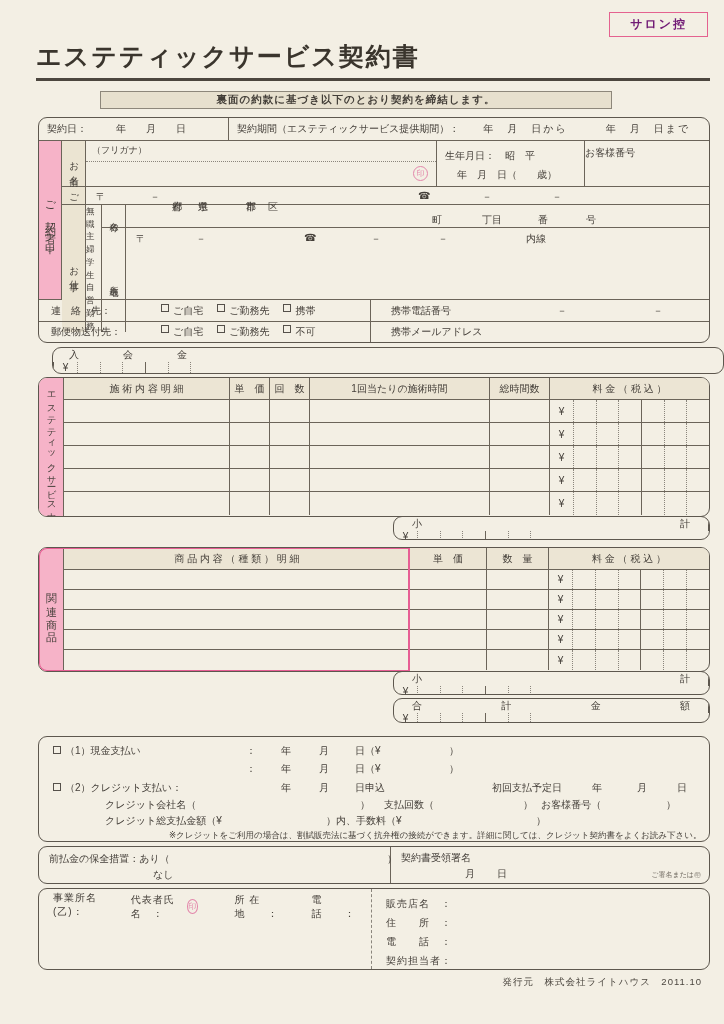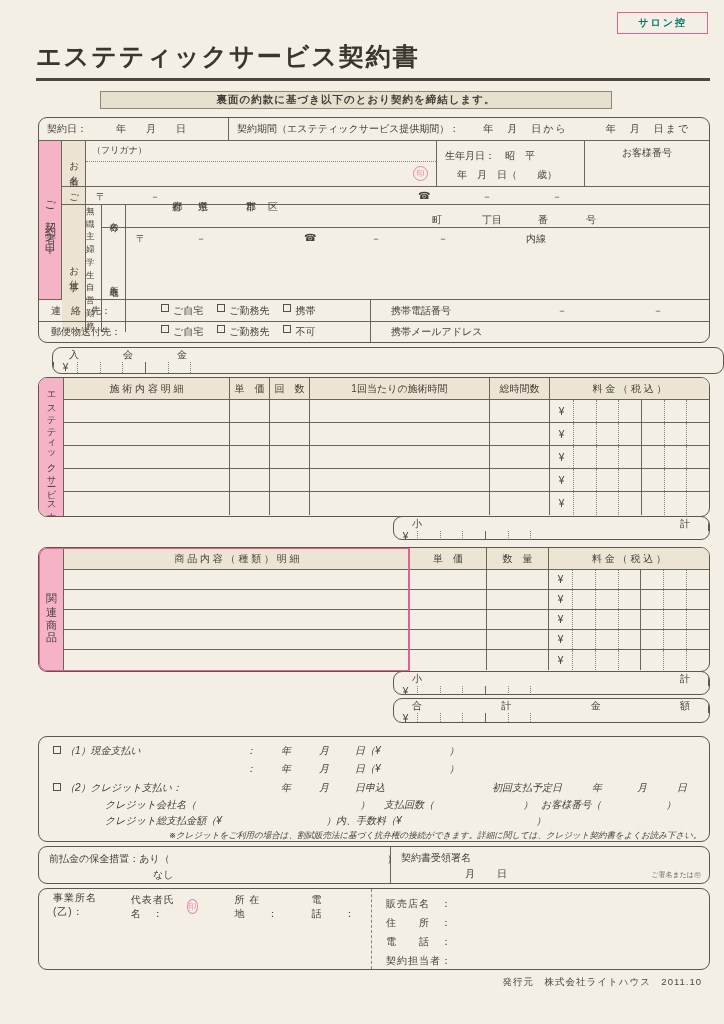--- a/index.html
+++ b/index.html
@@ -8,22 +8,22 @@
     position:relative; width:724px; height:1024px; margin:0 auto;
     background:#f3efe4; color:#433e38; overflow:hidden;
     font-family:"Liberation Sans","DejaVu Sans",sans-serif; font-size:10px;
   }
   .abs { position:absolute; }
   .box { border:1.5px solid #5d574e; border-radius:9px; overflow:hidden; }
   .vert { writing-mode:vertical-rl; text-orientation:mixed; }
   .jspread { display:block; width:100%; text-align:justify; text-align-last:justify; }
 
   
-  #salon { top:12px; right:16px; border:1.5px solid #e4628f; color:#0f766e; font-weight:bold;
-           font-size:10px; padding:3px 20px; letter-spacing:2px; }
+  #salon { top:12px; right:16px; border:1.5px solid #e4628f; color:#701a75; font-weight:bold;
+           font-size:12px; padding:3px 20px; letter-spacing:2px; }
   #title { top:40px; left:36px; font-size:25px; font-weight:bold; letter-spacing:2px; color:#3a352d; }
   #rule  { top:78px; left:36px; width:674px; height:3px; background:#4c463e; }
   #subtitle { top:91px; left:100px; width:512px; height:18px; background:#e7e0ce; border:1px solid #8d877b;
               display:flex; align-items:center; justify-content:center; font-weight:bold; font-size:10.5px; letter-spacing:1px; }
 
   
   #main { top:117px; left:38px; width:672px; height:226px; display:flex; flex-direction:column; }
   .row-a { height:23px; display:flex; border-bottom:1px solid #6b6459; }
   .cdate { width:190px; border-right:1px solid #6b6459; display:flex; align-items:center; padding:0 8px; }
   .cdate .units { flex:1; text-align:center; letter-spacing:5px; }
@@ -38,21 +38,21 @@
   .sublab { width:24px; background:#ebe4d2; border-right:1px solid #6b6459; display:flex; align-items:center; justify-content:center; }
   .sublab .vert { font-size:9.5px; letter-spacing:2px; }
   .namearea { flex:1; border-right:1px solid #6b6459; position:relative; }
   .furigana { position:absolute; left:6px; top:3px; font-size:9px; }
   .fline { position:absolute; left:0; right:0; top:20px; border-top:1px dotted #8a857c; }
   .seal { width:15px; height:15px; border:1.2px solid #e387ab; border-radius:50%; color:#e387ab;
           font-size:8px; display:flex; align-items:center; justify-content:center; }
   .sealpos1 { position:absolute; right:8px; bottom:5px; }
   .birthcell { width:148px; border-right:1px solid #6b6459; padding:5px 8px; line-height:1.9; }
   .birthcell .b2 { padding-left:12px; }
-  .custcell { width:124px; text-align:center; padding-top:5px; }
+  .custcell { width:124px; padding-top:5px; }
   .raddr { height:46px; display:flex; border-bottom:1px solid #6b6459; }
   .addrarea { flex:1; position:relative; }
   .addrarea span, .addrarea div { position:absolute; white-space:nowrap; }
   .a-pref { line-height:1.5; letter-spacing:3px; text-align:center; }
   .a-gun  { line-height:1.5; letter-spacing:1px; text-align:center; width:46px; }
   .rjob { flex:1; display:flex; }
   .jobtypes { width:16px; border-right:1px solid #6b6459; font-size:8.5px; display:flex; flex-direction:column;
               justify-content:center; align-items:center; line-height:1.5; letter-spacing:1px; }
   .jobright { flex:1; display:flex; flex-direction:column; }
   .jnrow { height:23px; display:flex; border-bottom:1px solid #6b6459; }
@@ -103,21 +103,21 @@
   .sumbox { display:flex; align-items:stretch;flex-direction:column; }
   .sumlabel { flex:1; border-right:1px solid #5d574e; display:flex; align-items:center; padding:0 18px; }
   .sumbox .fee { width:159px; border-left:none; }
   #esubt  { top:516px; left:393px; width:317px; height:24px; }
   #psubt  { top:671px; left:393px; width:317px; height:24px; }
   #ptotal { top:698px; left:393px; width:317px; height:25px; }
 
   
   #paytab { top:712px; left:38px; width:232px; height:24px; border:1.5px solid #5d574e; border-bottom:none;
             border-radius:9px 9px 0 0; background:#e9e2d0; display:flex; align-items:center; padding:0 22px; font-weight:bold; }
-  #paybox { top:736px; left:38px; width:672px; height:106px; position:absolute;font-style:italic; }
+  #paybox { top:736px; left:38px; width:672px; height:106px; position:absolute; }
   .pl { position:absolute; white-space:nowrap; }
   .note { font-size:8.5px; }
 
   
   #advbox { top:846px; left:38px; width:672px; height:38px; display:flex; }
   .advleft { flex:1; border-right:1px solid #6b6459; position:relative; padding:4px 10px; line-height:1.55; }
   .advclose { position:absolute; left:348px; top:4px; }
   .advnone { margin-left:104px; }
   .advright { width:318px; position:relative; padding:4px 10px; }
   .advdate { position:absolute; left:38px; top:20px; letter-spacing:6px;margin-left:36px; }

